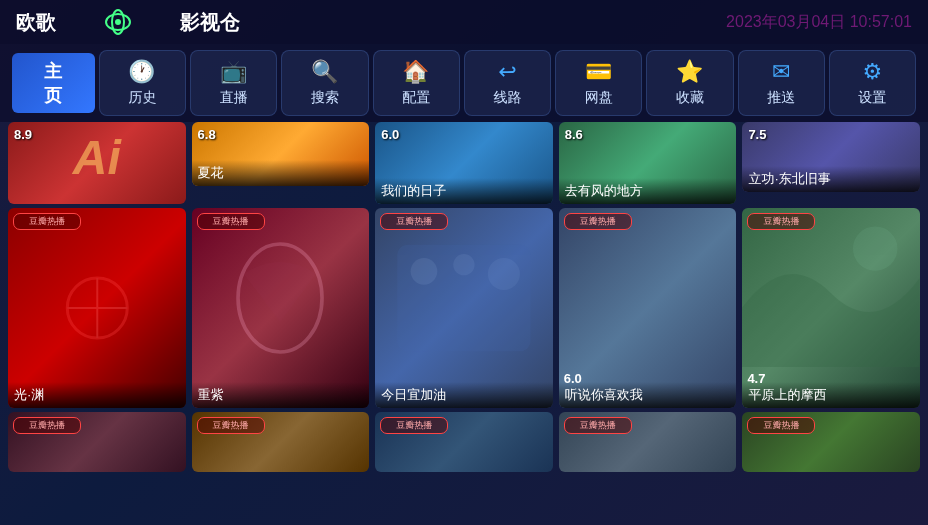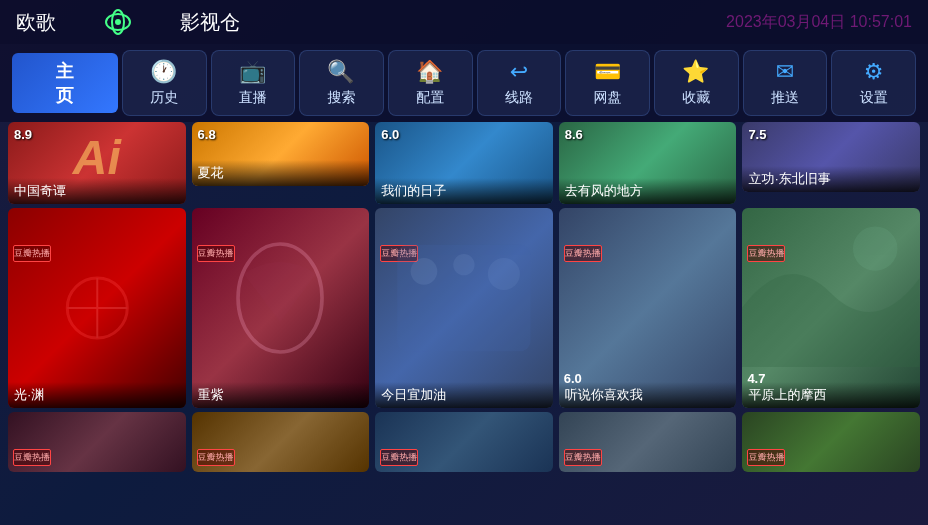--- a/index.html
+++ b/index.html
@@ -18,21 +18,21 @@
       display: flex;
       justify-content: space-between;
       align-items: center;
       padding: 8px 16px;
       background: rgba(10,10,40,0.8);
     }
     .logo {
       display: flex;
       align-items: center;
       font-size: 20px;
-      font-weight: normal;
+      font-weight: bold;
       color: #fff;
       gap: 44px;
     }
     .logo-icon {
       width: 28px;
       height: 28px;
       margin: 0 4px;
     }
     .datetime {
       font-size: 16px;
@@ -46,21 +46,21 @@
       padding: 6px 12px;
       gap: 4px;
       background: rgba(10,10,40,0.6);
     }
     .home-btn {
       background: linear-gradient(135deg, #2255cc, #3377ff);
       border: none;
       color: #fff;
       font-size: 18px;
       font-weight: bold;
-      padding: 6px 36px;
+      padding: 6px 24px;
       border-radius: 6px;
       cursor: pointer;
       margin-right: 0;
     }
     .nav-item {
       display: flex;
       flex-direction: column;
       align-items: center;
       width: 90px;
       padding: 8px 0;
@@ -170,23 +170,22 @@
 
     
     .tag-douban {
       position: absolute;
       top: 5px;
       left: 5px;
       font-size: 9px;
       color: #ffaaaa;
       background: rgba(80,0,0,0.5);
       border: 1px solid #ff4444;
-      padding: 1px 0;
-      border-radius: 2px;
-      margin-top: 32px;
+      padding: 1px 15px;
+      border-radius: 7px;
     }
 
     
     .score-overlay {
       position: absolute;
       bottom: 22px;
       left: 5px;
       font-size: 13px;
       font-weight: bold;
       color: #fff;
@@ -248,23 +247,20 @@
     <span class="label">设置</span>
   </div>
 </div>
 
 <div class="content">
 
   <div class="row row1">
     <div class="card card-zhongguo" style="height:82px;">
       <div class="ai-text">Ai</div>
       <div class="score-badge">8.9</div>
-      <div class="card-overlay">
-        <div class="card-title">中国奇谭</div>
-      </div>
     </div>
     <div class="card card-xiahua" style="height:64px;">
       <div class="score-badge">6.8</div>
       <div class="card-overlay">
         <div class="card-title">夏花</div>
       </div>
     </div>
     <div class="card card-women" style="height:82px;">
       <div class="score-badge">6.0</div>
       <div class="card-overlay">

